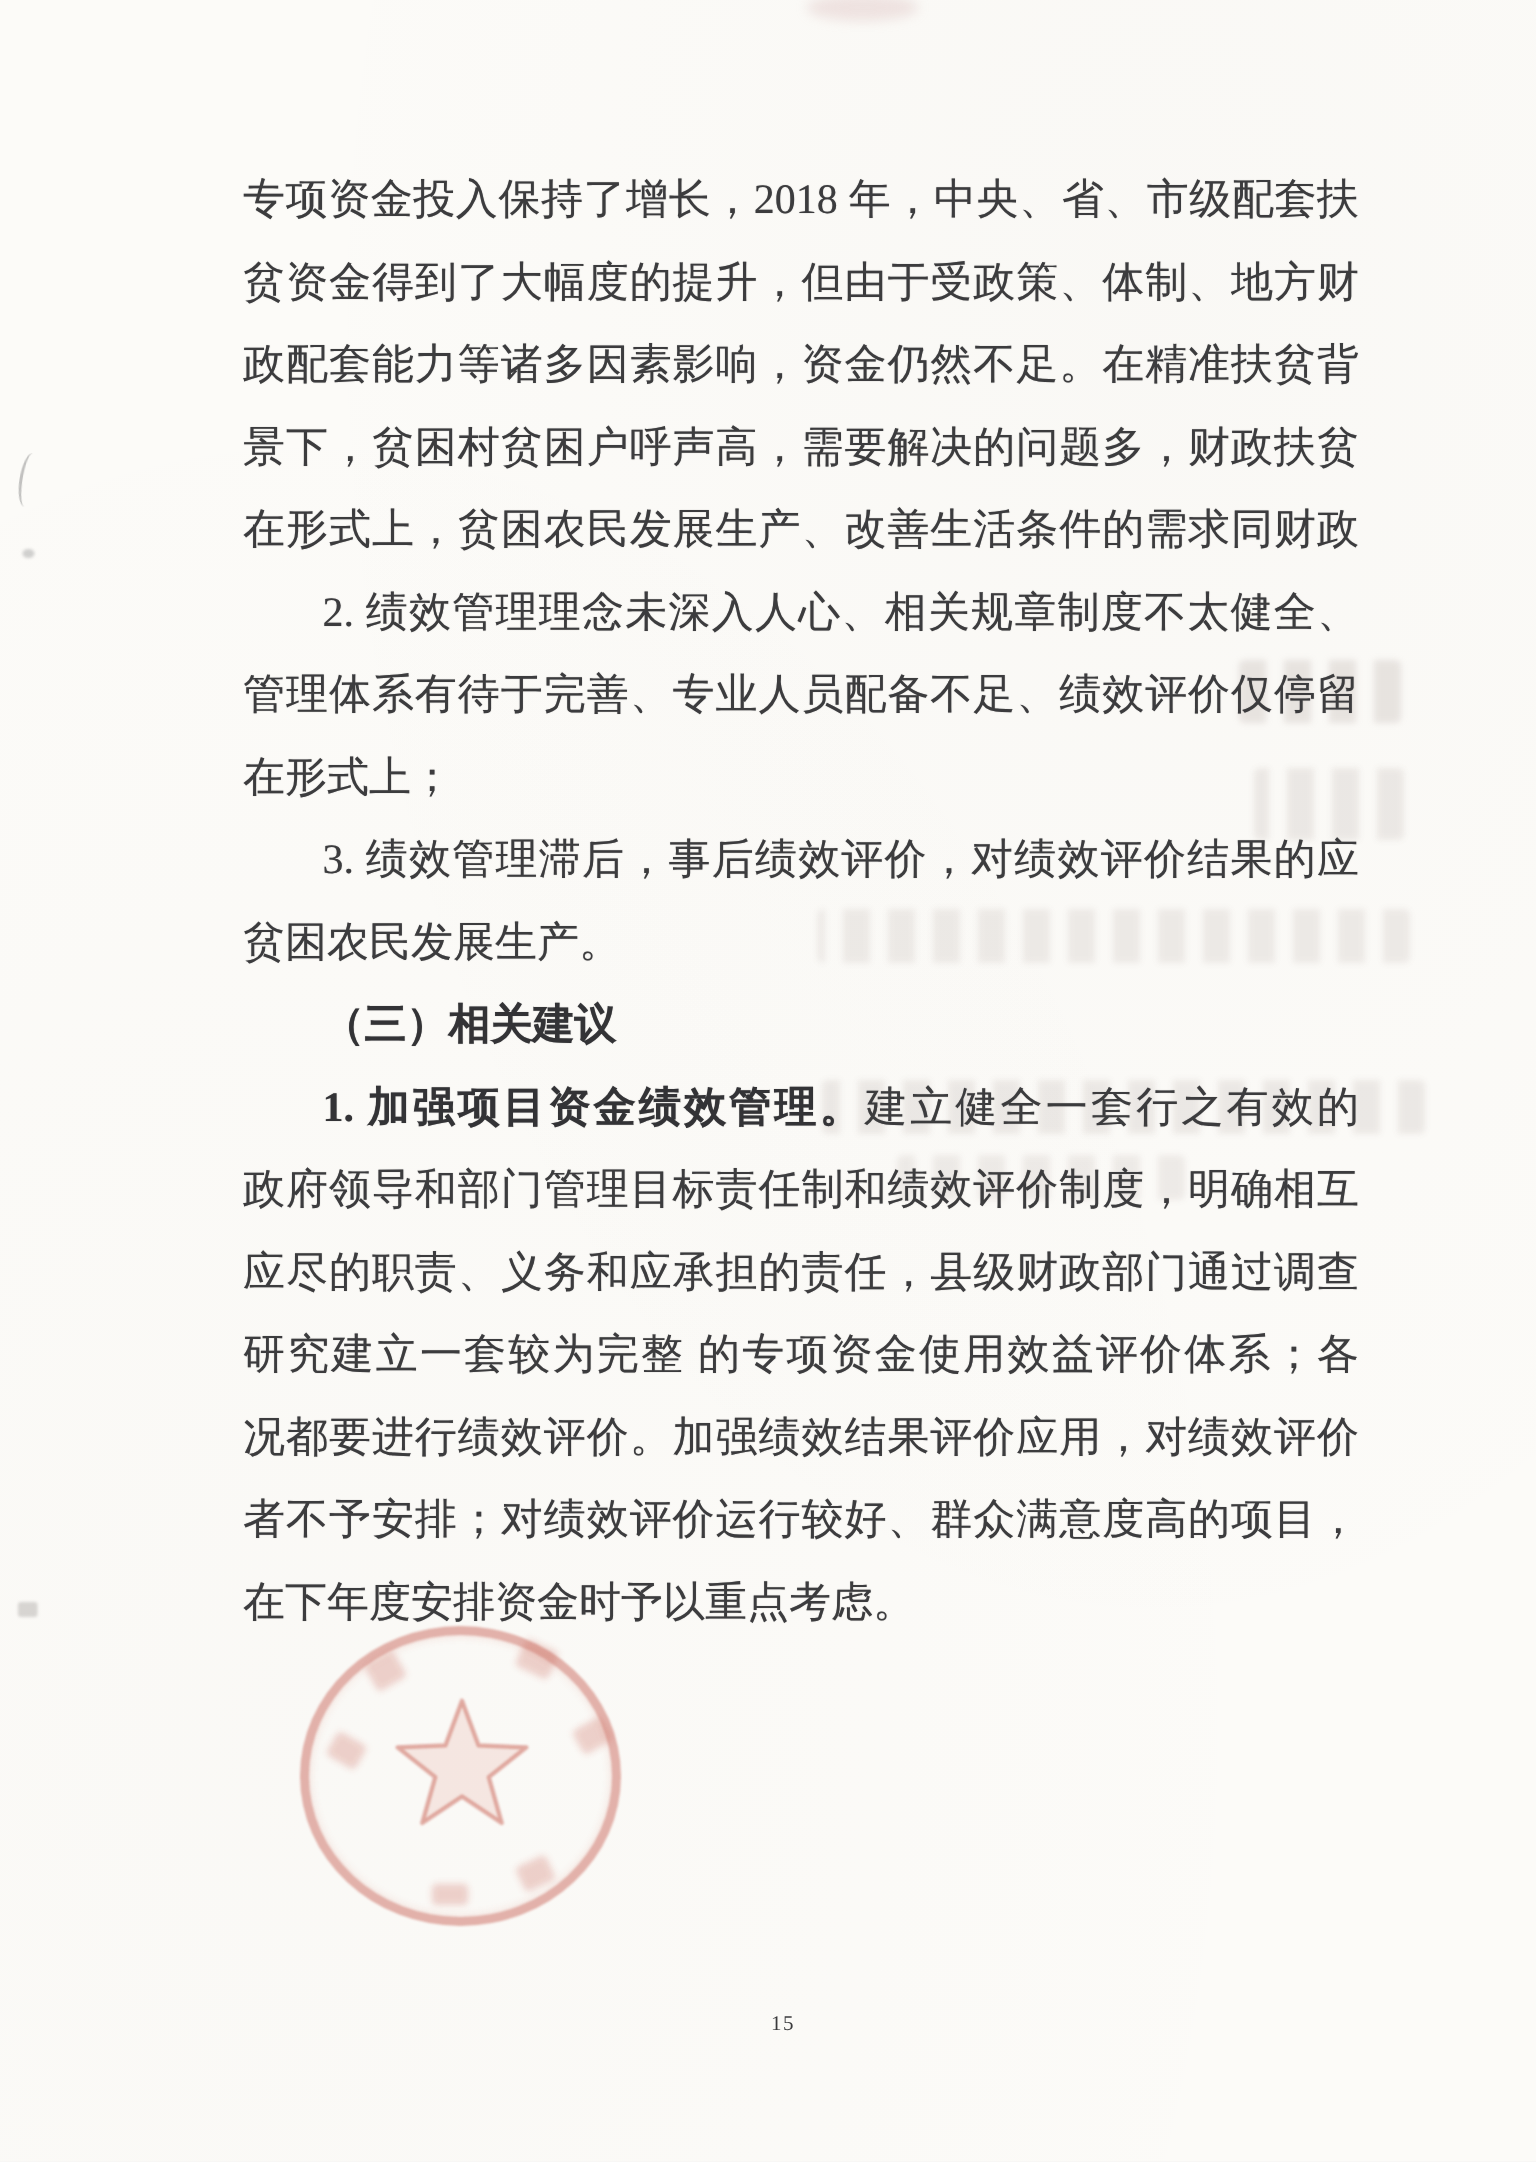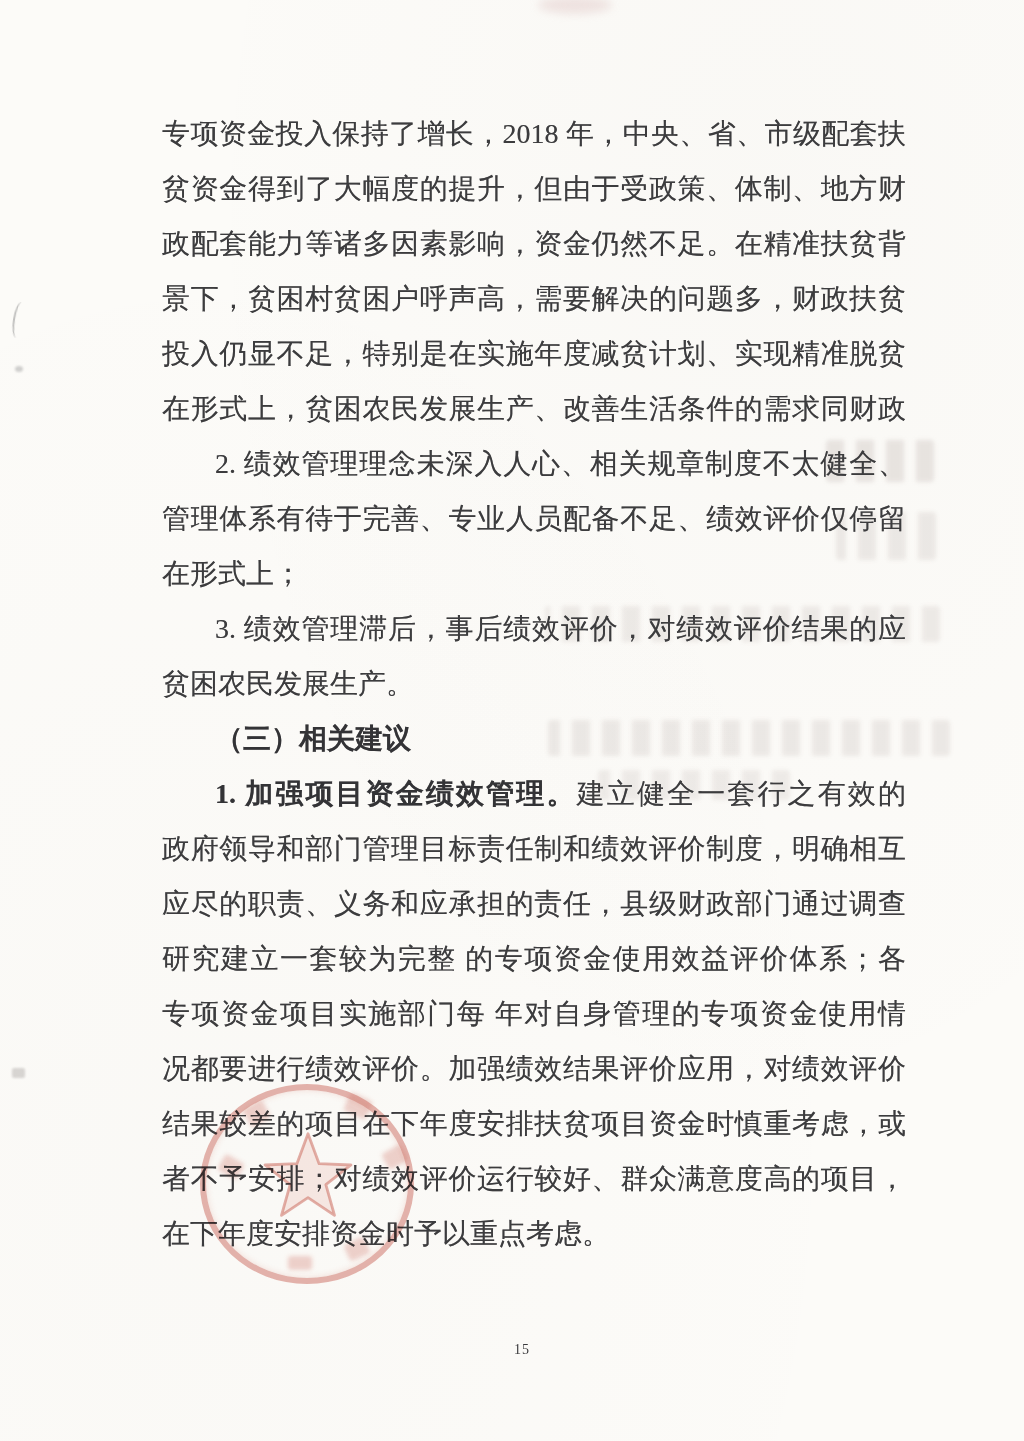--- a/index.html
+++ b/index.html
@@ -110,35 +110,32 @@
   <div class="ghost g2"></div>
   <div class="ghost g3"></div>
   <div class="ghost g4"></div>
   <div class="ghost g5"></div>
 
   <div class="body-text">
       <div class="line justify"><span>专项资金投入保持了增长，2018 年，中央、省、市级配套扶</span></div>
       <div class="line justify"><span>贫资金得到了大幅度的提升，但由于受政策、体制、地方财</span></div>
       <div class="line justify"><span>政配套能力等诸多因素影响，资金仍然不足。在精准扶贫背</span></div>
       <div class="line justify"><span>景下，贫困村贫困户呼声高，需要解决的问题多，财政扶贫</span></div>
-      <div class="line justify"><span>投入仍显不足，特别是在实施年度减贫计划、实现精准脱贫</span></div>
       <div class="line justify"><span>在形式上，贫困农民发展生产、改善生活条件的需求同财政</span></div>
       <div class="line justify indent"><span>2. 绩效管理理念未深入人心、相关规章制度不太健全、</span></div>
       <div class="line justify"><span>管理体系有待于完善、专业人员配备不足、绩效评价仅停留</span></div>
       <div class="line"><span>在形式上；</span></div>
       <div class="line justify indent"><span>3. 绩效管理滞后，事后绩效评价，对绩效评价结果的应</span></div>
       <div class="line"><span>贫困农民发展生产。</span></div>
       <div class="line indent"><span class="bold">（三）相关建议</span></div>
       <div class="line justify indent"><span class="bold">1. 加强项目资金绩效管理。</span><span>建立健全一套行之有效的</span></div>
       <div class="line justify"><span>政府领导和部门管理目标责任制和绩效评价制度，明确相互</span></div>
       <div class="line justify"><span>应尽的职责、义务和应承担的责任，县级财政部门通过调查</span></div>
       <div class="line justify"><span>研究建立一套较为完整 的专项资金使用效益评价体系；各</span></div>
-      <div class="line justify"><span>专项资金项目实施部门每 年对自身管理的专项资金使用情</span></div>
       <div class="line justify"><span>况都要进行绩效评价。加强绩效结果评价应用，对绩效评价</span></div>
-      <div class="line justify"><span>结果较差的项目在下年度安排扶贫项目资金时慎重考虑，或</span></div>
       <div class="line justify"><span>者不予安排；对绩效评价运行较好、群众满意度高的项目，</span></div>
       <div class="line"><span>在下年度安排资金时予以重点考虑。</span></div>
     </div>
 
   <div class="seal">
     <div class="seal-ring"></div>
     <div class="seal-frag sf1"></div>
     <div class="seal-frag sf2"></div>
     <div class="seal-frag sf3"></div>
     <div class="seal-frag sf4"></div>

